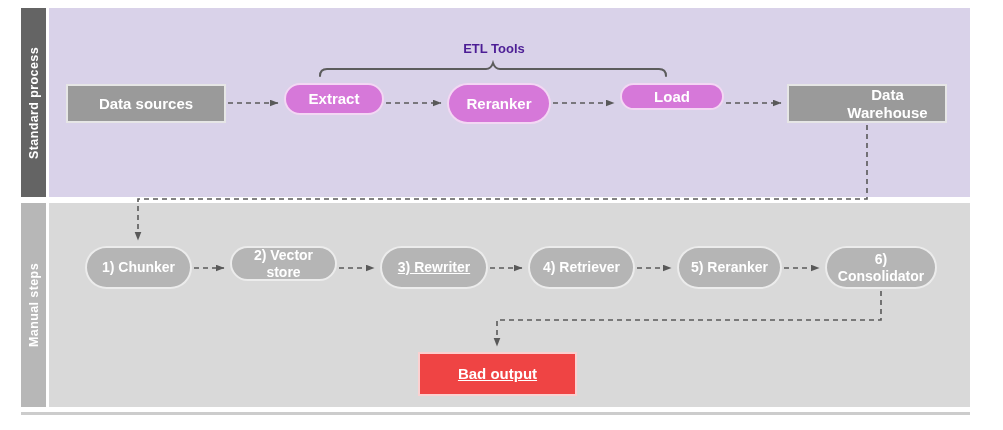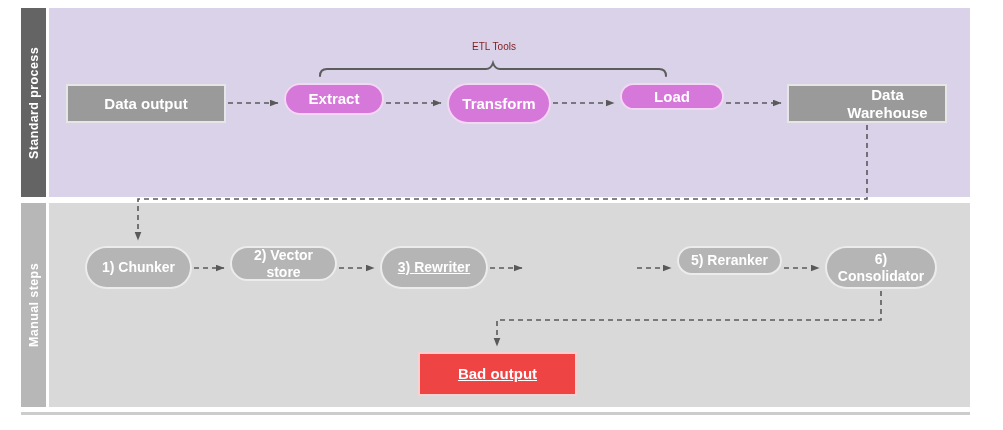--- a/index.html
+++ b/index.html
@@ -84,36 +84,36 @@
     background: #ef4444;
     border: 2px solid rgba(255,255,255,0.75);
     font-size: 15px;
     text-decoration: underline;
   }
   .group-caption {
     position: absolute;
     left: 394px; top: 41px;
     width: 200px;
     text-align: center;
-    color: #7f1d1d;
-    font-weight: normal;
-    font-size: 10px;
+    color: #4c1d95;
+    font-weight: bold;
+    font-size: 13px;
     z-index: 3;
   }
   
   .n-datasources   { left: 66px;  top: 84px;  width: 160px; height: 39px; }
   .n-extract       { left: 284px; top: 83px;  width: 100px; height: 32px; }
   .n-transform     { left: 447px; top: 83px;  width: 104px; height: 41px; }
   .n-load          { left: 620px; top: 83px;  width: 104px; height: 27px; }
   .n-warehouse     { left: 787px; top: 84px;  width: 160px; height: 39px; padding-left: 41px; }
   .n-chunker       { left: 85px;  top: 246px; width: 107px; height: 43px; }
   .n-vectorstore   { left: 230px; top: 246px; width: 107px; height: 35px; }
   .n-rewriter      { left: 380px; top: 246px; width: 108px; height: 43px; text-decoration: underline; }
   .n-retriever     { left: 528px; top: 246px; width: 107px; height: 43px; }
-  .n-reranker      { left: 677px; top: 246px; width: 105px; height: 29px; }
+  .n-reranker      { left: 677px; top: 246px; width: 105px; height: 43px; }
   .n-consolidator  { left: 825px; top: 246px; width: 112px; height: 43px; padding: 16px 6px; }
   .n-badoutput     { left: 418px; top: 352px; width: 159px; height: 44px; }
 </style>
 </head>
 <body>
 
 <div class="canvas">
 
   <div class="lane lane-standard"></div>
   <div class="lane lane-manual"></div>
@@ -145,26 +145,27 @@
     <path d="M339,268 H374" stroke="#595959" stroke-width="1.6" stroke-dasharray="5,4" fill="none" marker-end="url(#arr)"></path>
     <path d="M490,268 H522" stroke="#595959" stroke-width="1.6" stroke-dasharray="5,4" fill="none" marker-end="url(#arr)"></path>
     <path d="M637,268 H671" stroke="#595959" stroke-width="1.6" stroke-dasharray="5,4" fill="none" marker-end="url(#arr)"></path>
     <path d="M784,268 H819" stroke="#595959" stroke-width="1.6" stroke-dasharray="5,4" fill="none" marker-end="url(#arr)"></path>
 
     <path d="M881,291 V320 H497 V346" stroke="#595959" stroke-width="1.6" stroke-dasharray="5,4" fill="none" marker-end="url(#arr)"></path>
   </svg>
 
   <div class="group-caption">ETL Tools</div>
 
-  <div class="shape box n-datasources">Data output</div>
+  <div class="shape box n-datasources">Data sources</div>
   <div class="shape pill-etl n-extract">Extract</div>
-  <div class="shape pill-etl n-transform">Transform</div>
+  <div class="shape pill-etl n-transform">Reranker</div>
   <div class="shape pill-etl n-load">Load</div>
   <div class="shape box n-warehouse">Data Warehouse</div>
 
   <div class="shape pill-manual n-chunker">1) Chunker</div>
   <div class="shape pill-manual n-vectorstore">2) Vector store</div>
   <div class="shape pill-manual n-rewriter">3) Rewriter</div>
+  <div class="shape pill-manual n-retriever">4) Retriever</div>
   <div class="shape pill-manual n-reranker">5) Reranker</div>
   <div class="shape pill-manual n-consolidator">6) Consolidator</div>
   <div class="shape box-yellow n-badoutput">Bad output</div>
 
 </div>
 
 </body></html>

